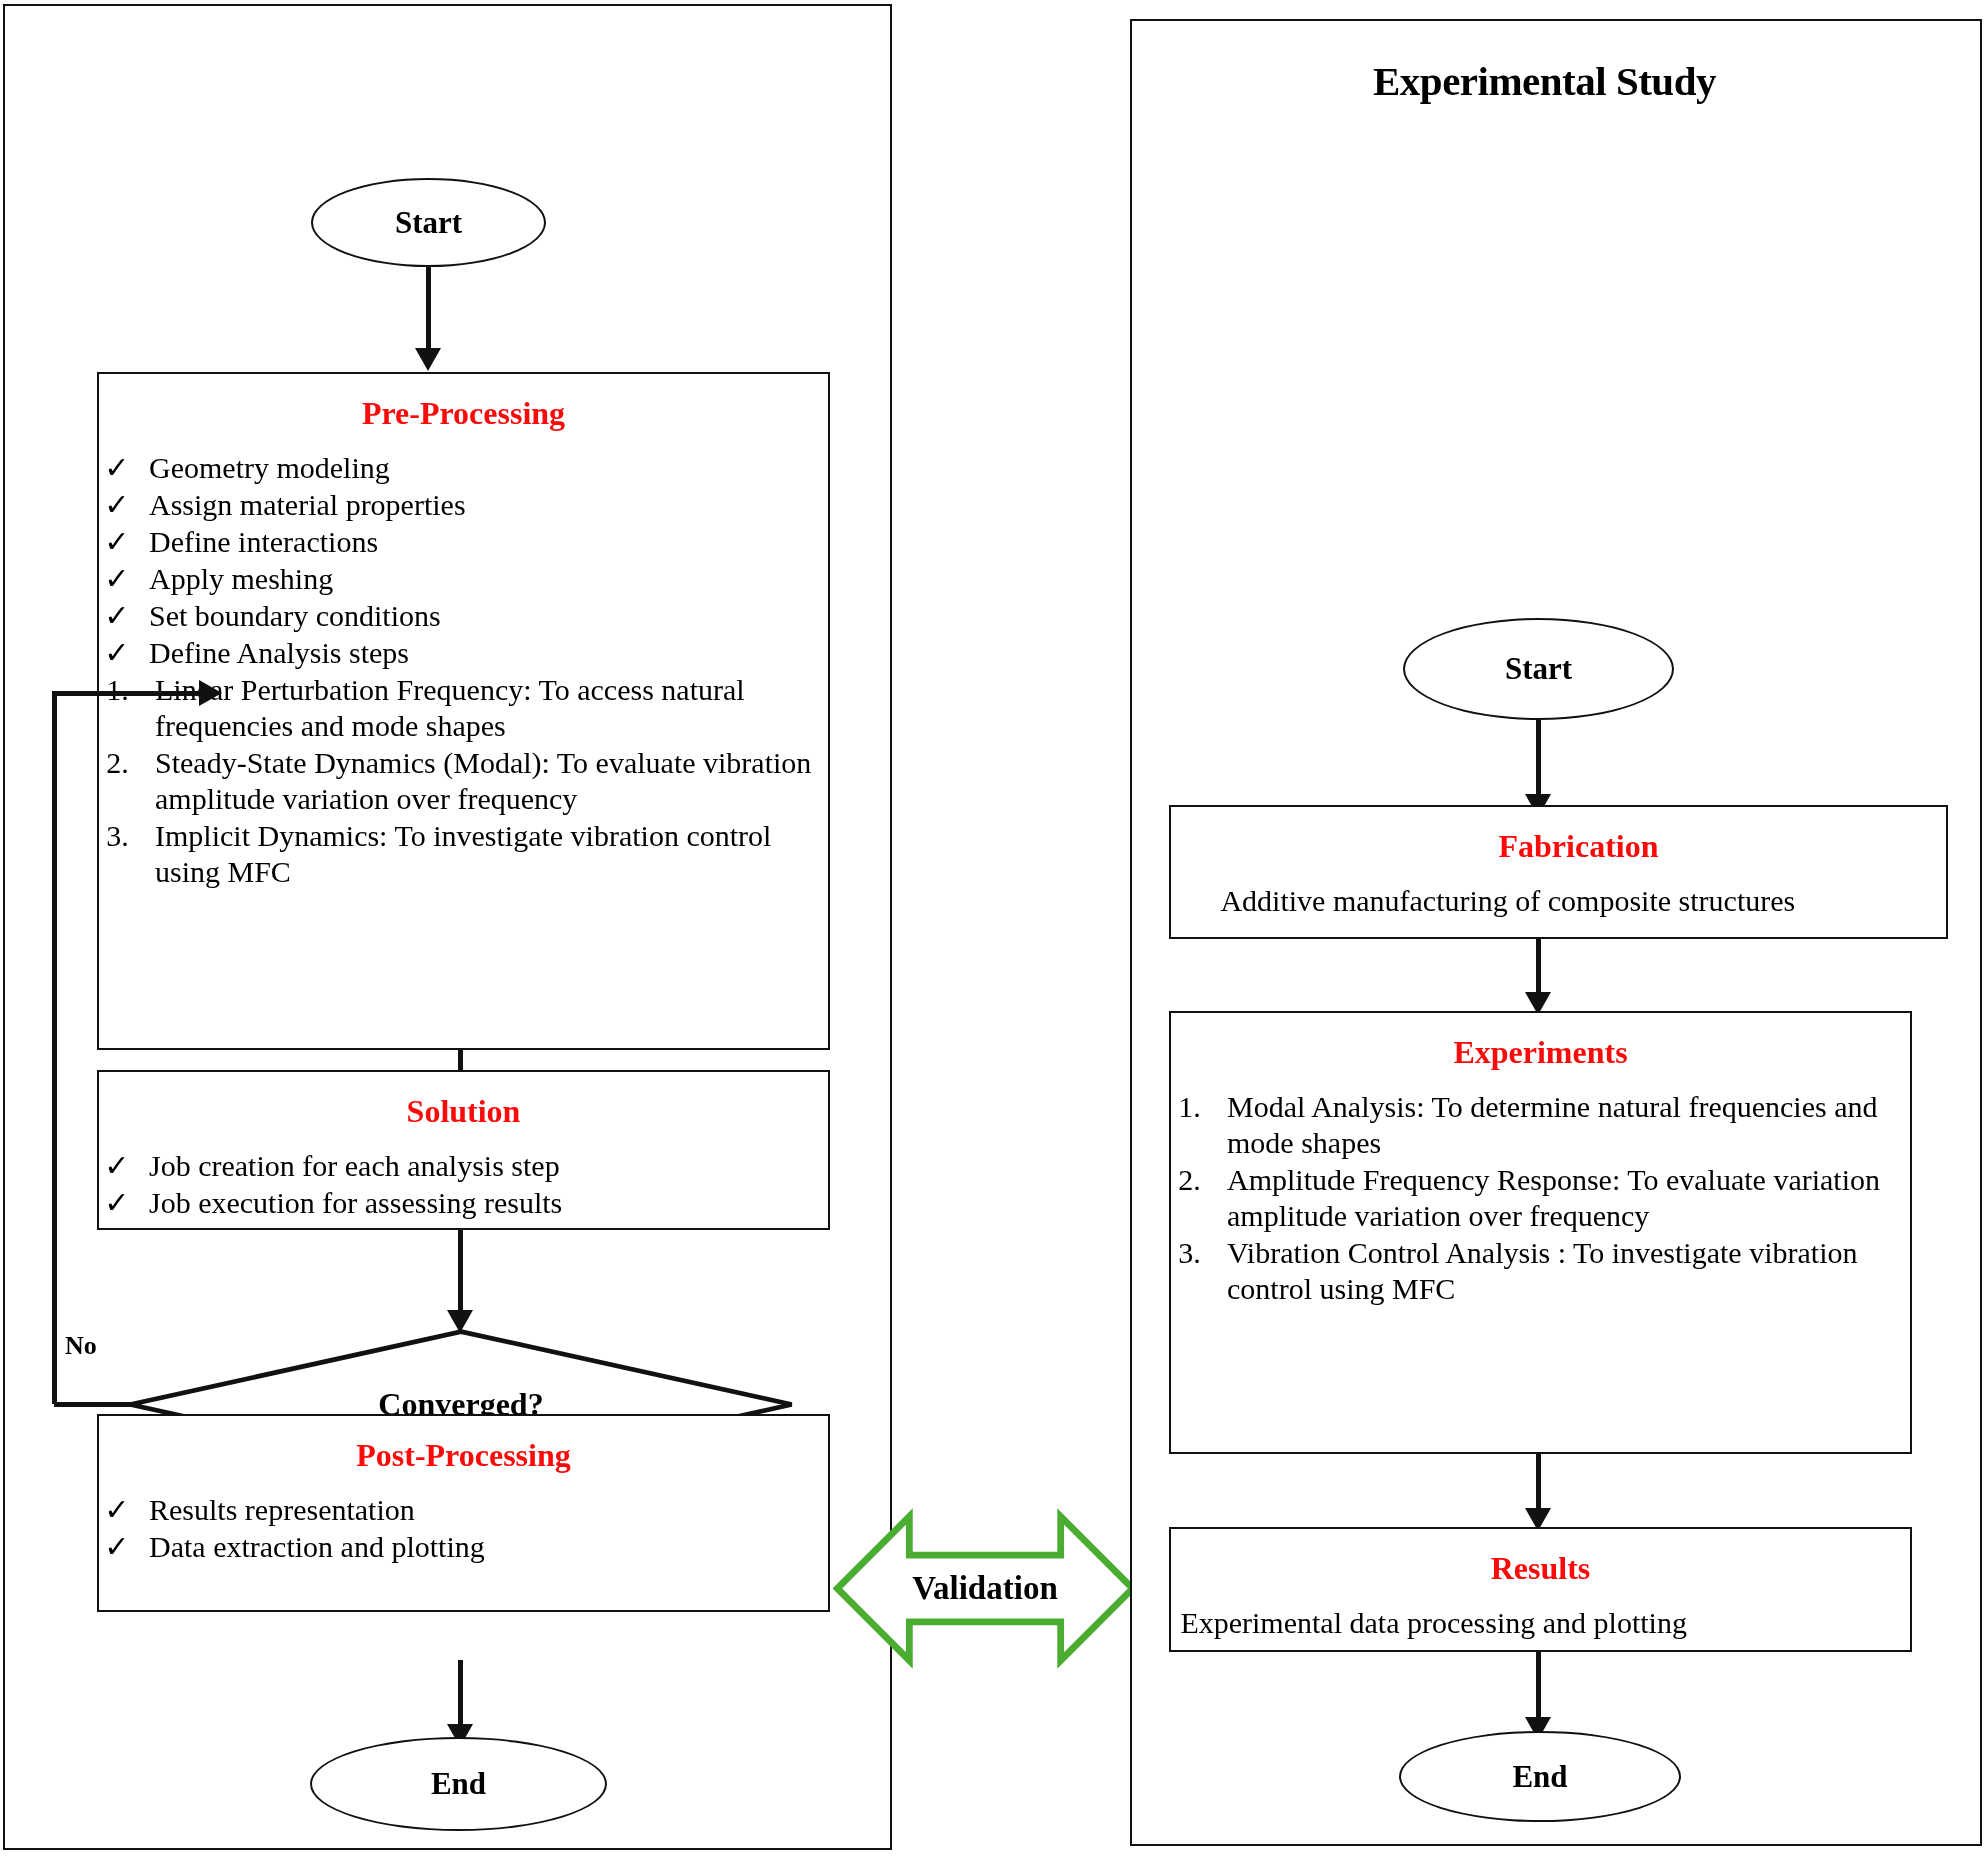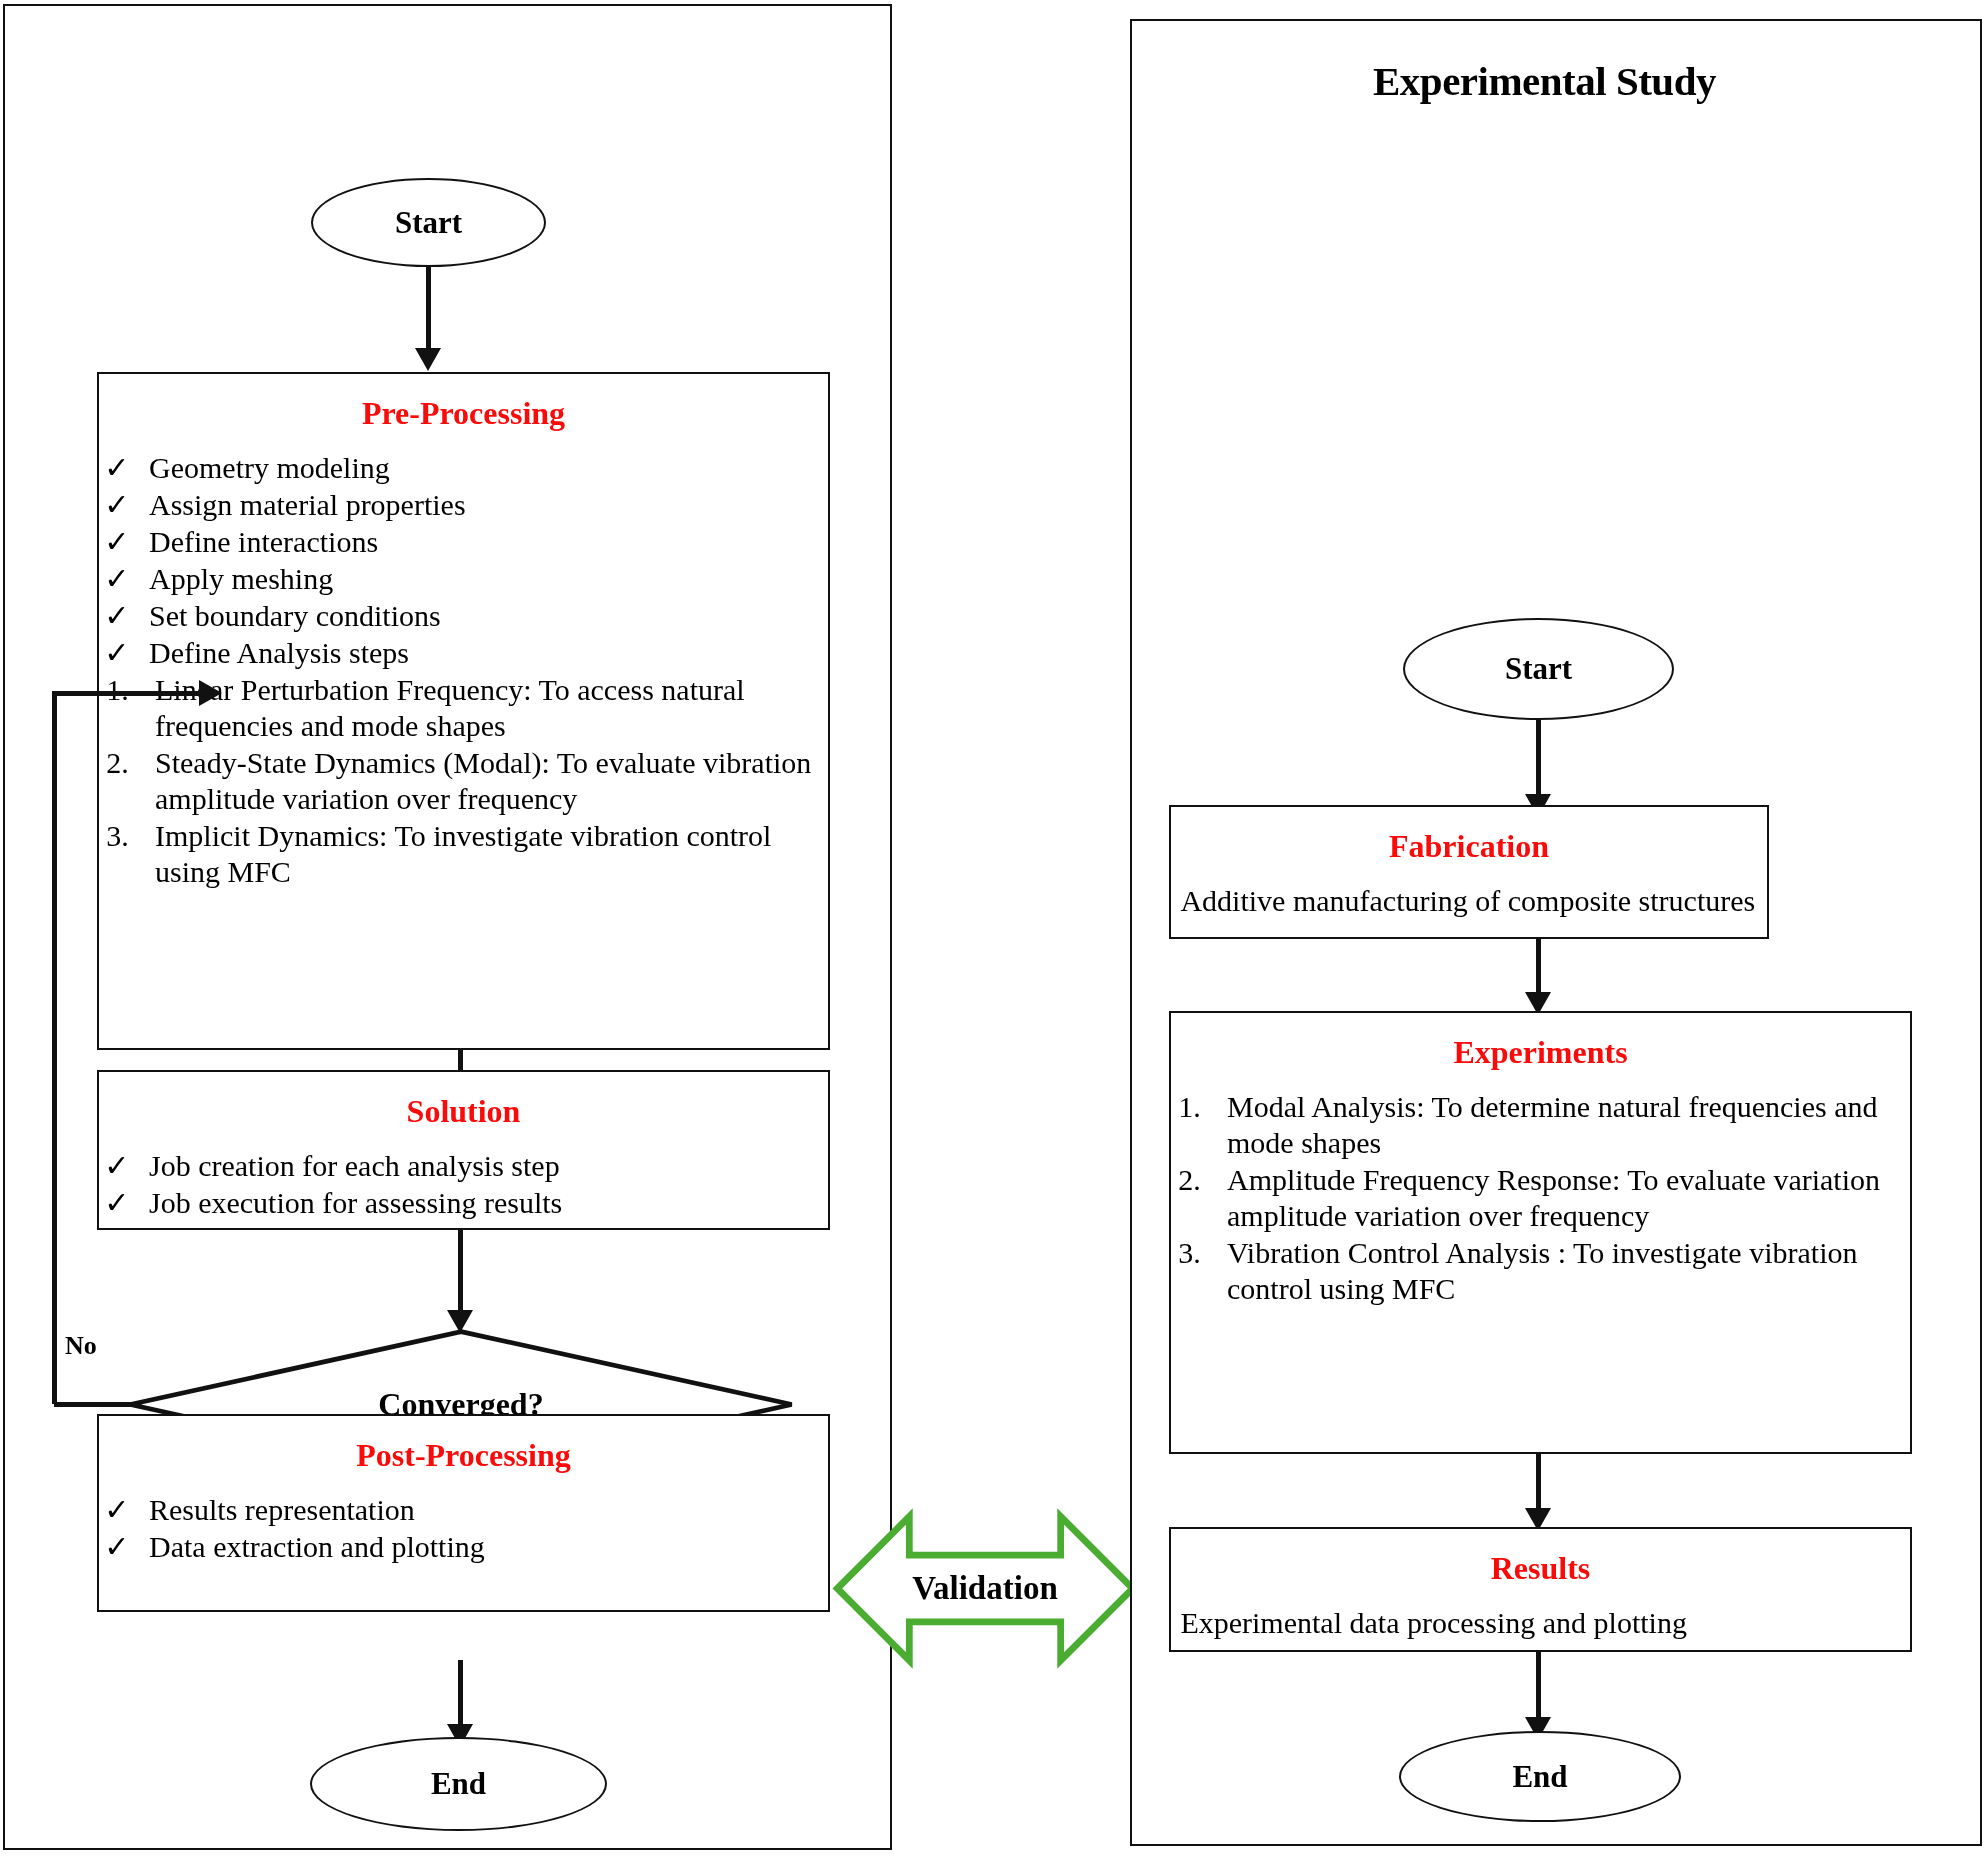--- a/index.html
+++ b/index.html
@@ -252,21 +252,21 @@
 
   <div class="panel-title" id="title-right" style="left:1130px;">Experimental Study</div>
 
   <div class="node oval" style="left:1403px; top:618px; width:271px; height:102px;">
     <span>Start</span>
   </div>
 
   <div class="vline" style="left:1536px; top:720px; height:78px;"></div>
   <div class="arrowhead-down" style="left:1525px; top:794px;"></div>
 
-  <div class="node proc-box" style="left:1169px; top:805px; width:600px; height:134px;">
+  <div class="node proc-box" style="left:1169px; top:805px; width:779px; height:134px;padding-left:40px;">
     <span class="box-title">Fabrication</span>
     <div class="plain-text">Additive manufacturing of composite structures</div>
   </div>
 
   <div class="vline" style="left:1536px; top:938px; height:57px;"></div>
   <div class="arrowhead-down" style="left:1525px; top:992px;"></div>
 
   <div class="node proc-box" style="left:1169px; top:1011px; width:743px; height:443px;">
     <span class="box-title">Experiments</span>
     <ol class="num">

